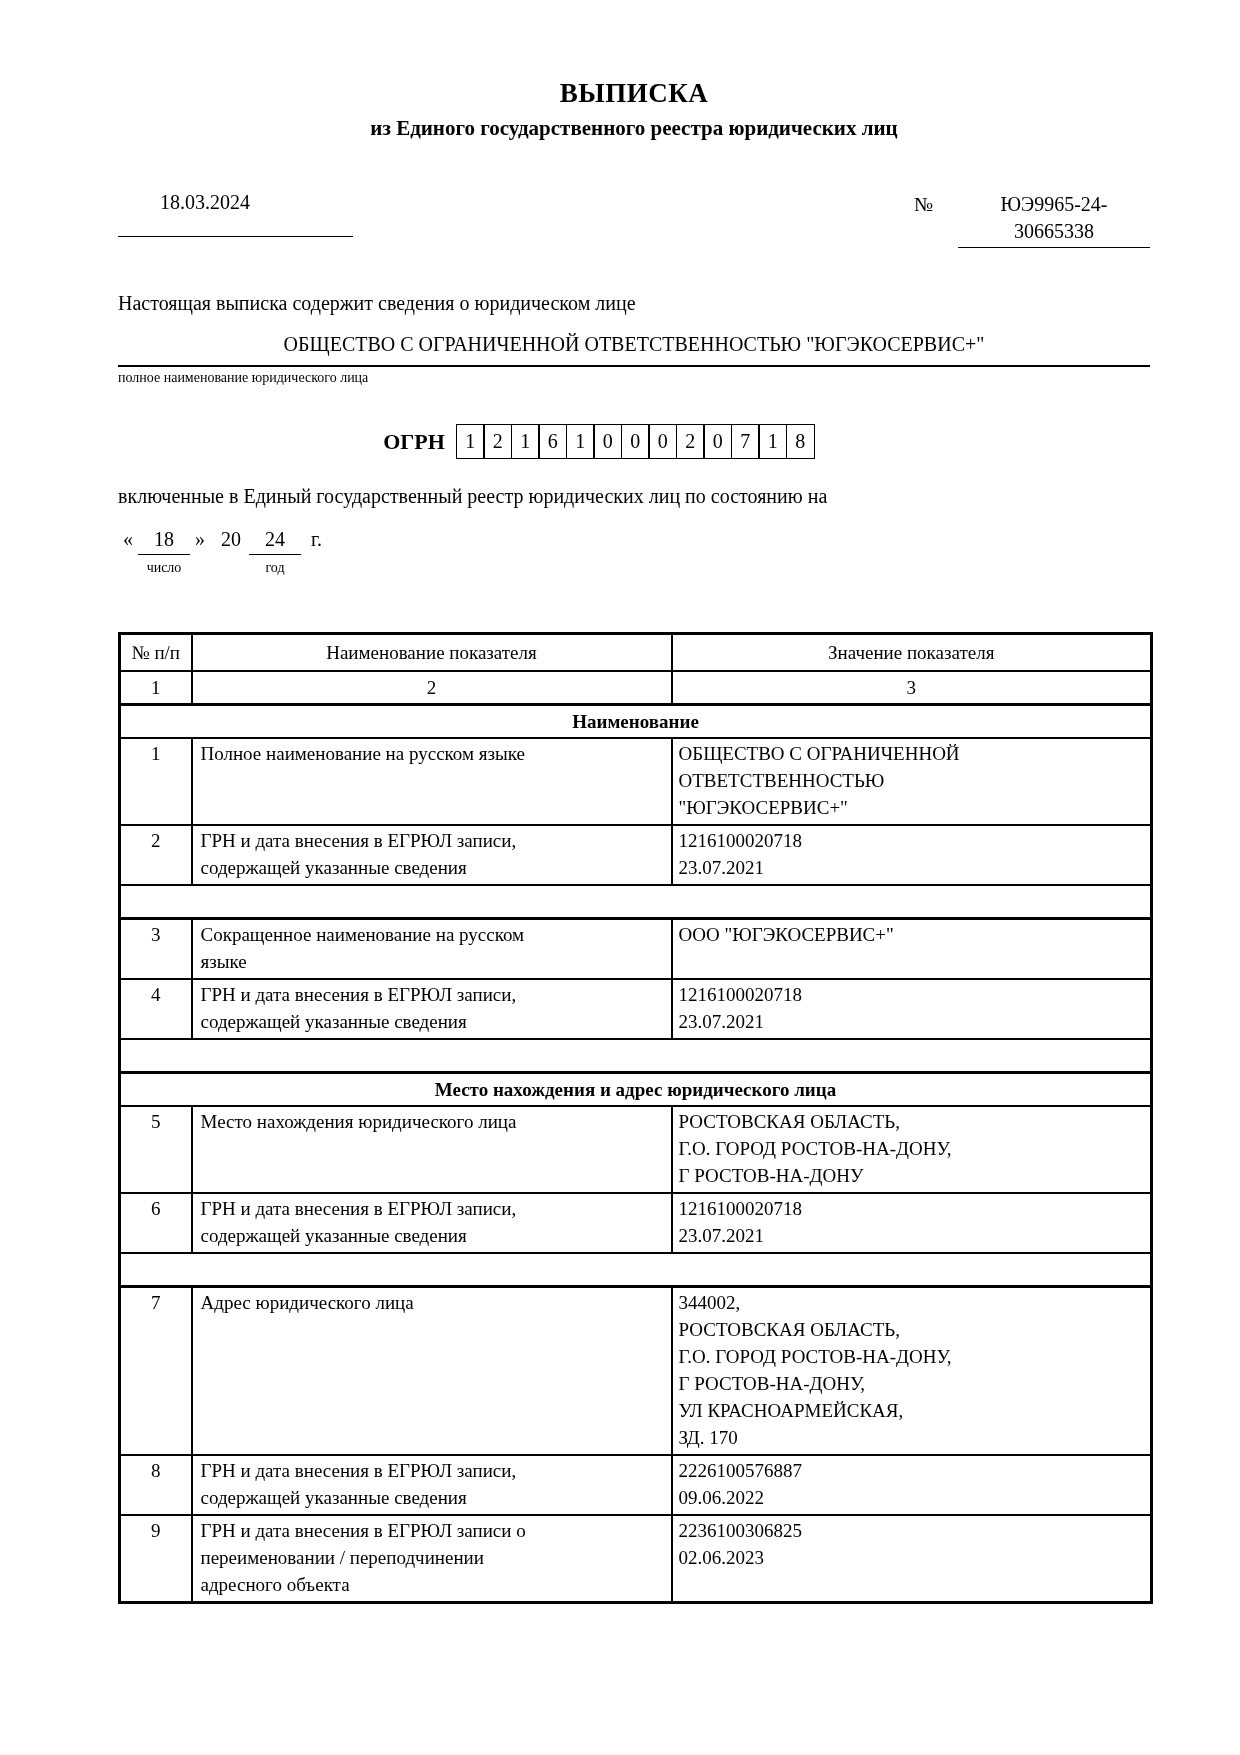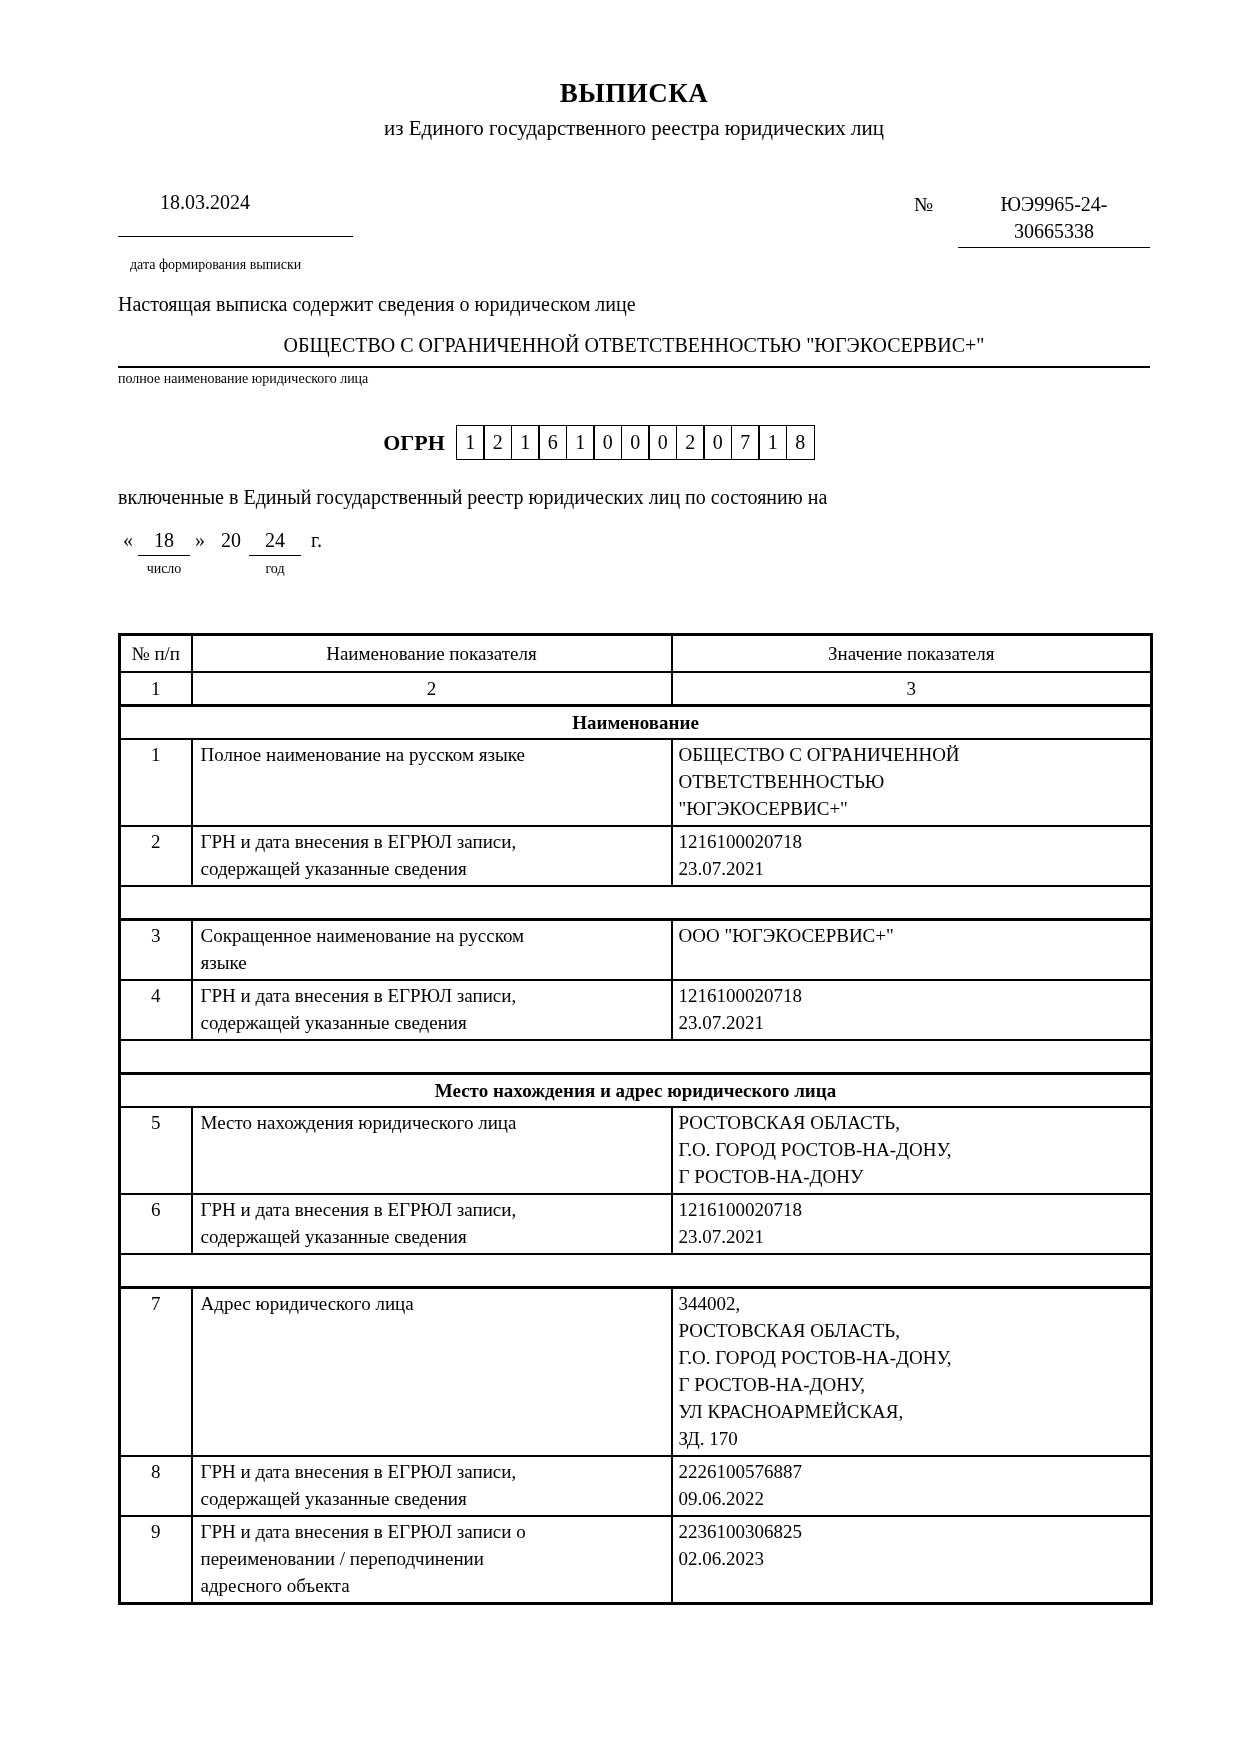--- a/index.html
+++ b/index.html
@@ -15,39 +15,39 @@
     padding:78px 90px 0 118px;
     overflow:hidden;
   }
   
   .doc-title {
     margin:0; text-align:center;
     font-size:27px; font-weight:bold; letter-spacing:0.5px;
   }
   .doc-subtitle {
     margin:7px 0 0; text-align:center;
-    font-size:21px; font-weight:normal;
+    font-size:21px; font-weight:bold;
   }
   .ref-row { display:flex; align-items:flex-start; margin-top:50px; }
   .date-block {
     width:235px; height:46px;
     border-bottom:1.5px solid #000;
     box-sizing:border-box;
   }
   .date-value { font-size:20px; padding-left:42px; }
   .date-label { font-size:14px; margin-top:9px; padding-left:12px; }
   .num-block { margin-left:auto; display:flex; align-items:flex-start; }
   .num-sign { font-size:20px; margin-right:25px; margin-top:2px; }
   .num-box {
     width:192px; text-align:center;
     font-size:20px; line-height:27px;
     border-bottom:1.5px solid #000;
     padding-bottom:2px;
   }
-  .intro { font-size:20px; margin-top:20px; }
+  .intro { font-size:20px; margin-top:44px; }
   .company-block {
     margin-top:18px; text-align:center;
     font-size:20px; padding-bottom:9px;
     border-bottom:2px solid #000;
   }
   .company-label { text-align:left; font-size:14px; margin-top:3px;font-family:Liberation Serif, serif; }
   .ogrn-row {
     margin-top:38px; display:flex;
     justify-content:center; align-items:center;
     transform:translateX(-35px);
@@ -124,21 +124,20 @@
       <div class="date-value">18.03.2024</div>
     </div>
     <div class="num-block">
       <span class="num-sign">№</span>
       <div class="num-box">
         <div>ЮЭ9965-24-</div>
         <div>30665338</div>
       </div>
     </div>
   </div>
-  <div class="date-label">дата формирования выписки</div>
 
   <div class="intro">Настоящая выписка содержит сведения о юридическом лице</div>
 
   <div class="company-block">ОБЩЕСТВО С ОГРАНИЧЕННОЙ ОТВЕТСТВЕННОСТЬЮ "ЮГЭКОСЕРВИС+"</div>
   <div class="company-label">полное наименование юридического лица</div>
 
   <div class="ogrn-row">
     <span class="ogrn-label">ОГРН</span>
     <div class="ogrn-boxes">
       <div class="ogrn-box">1</div>

